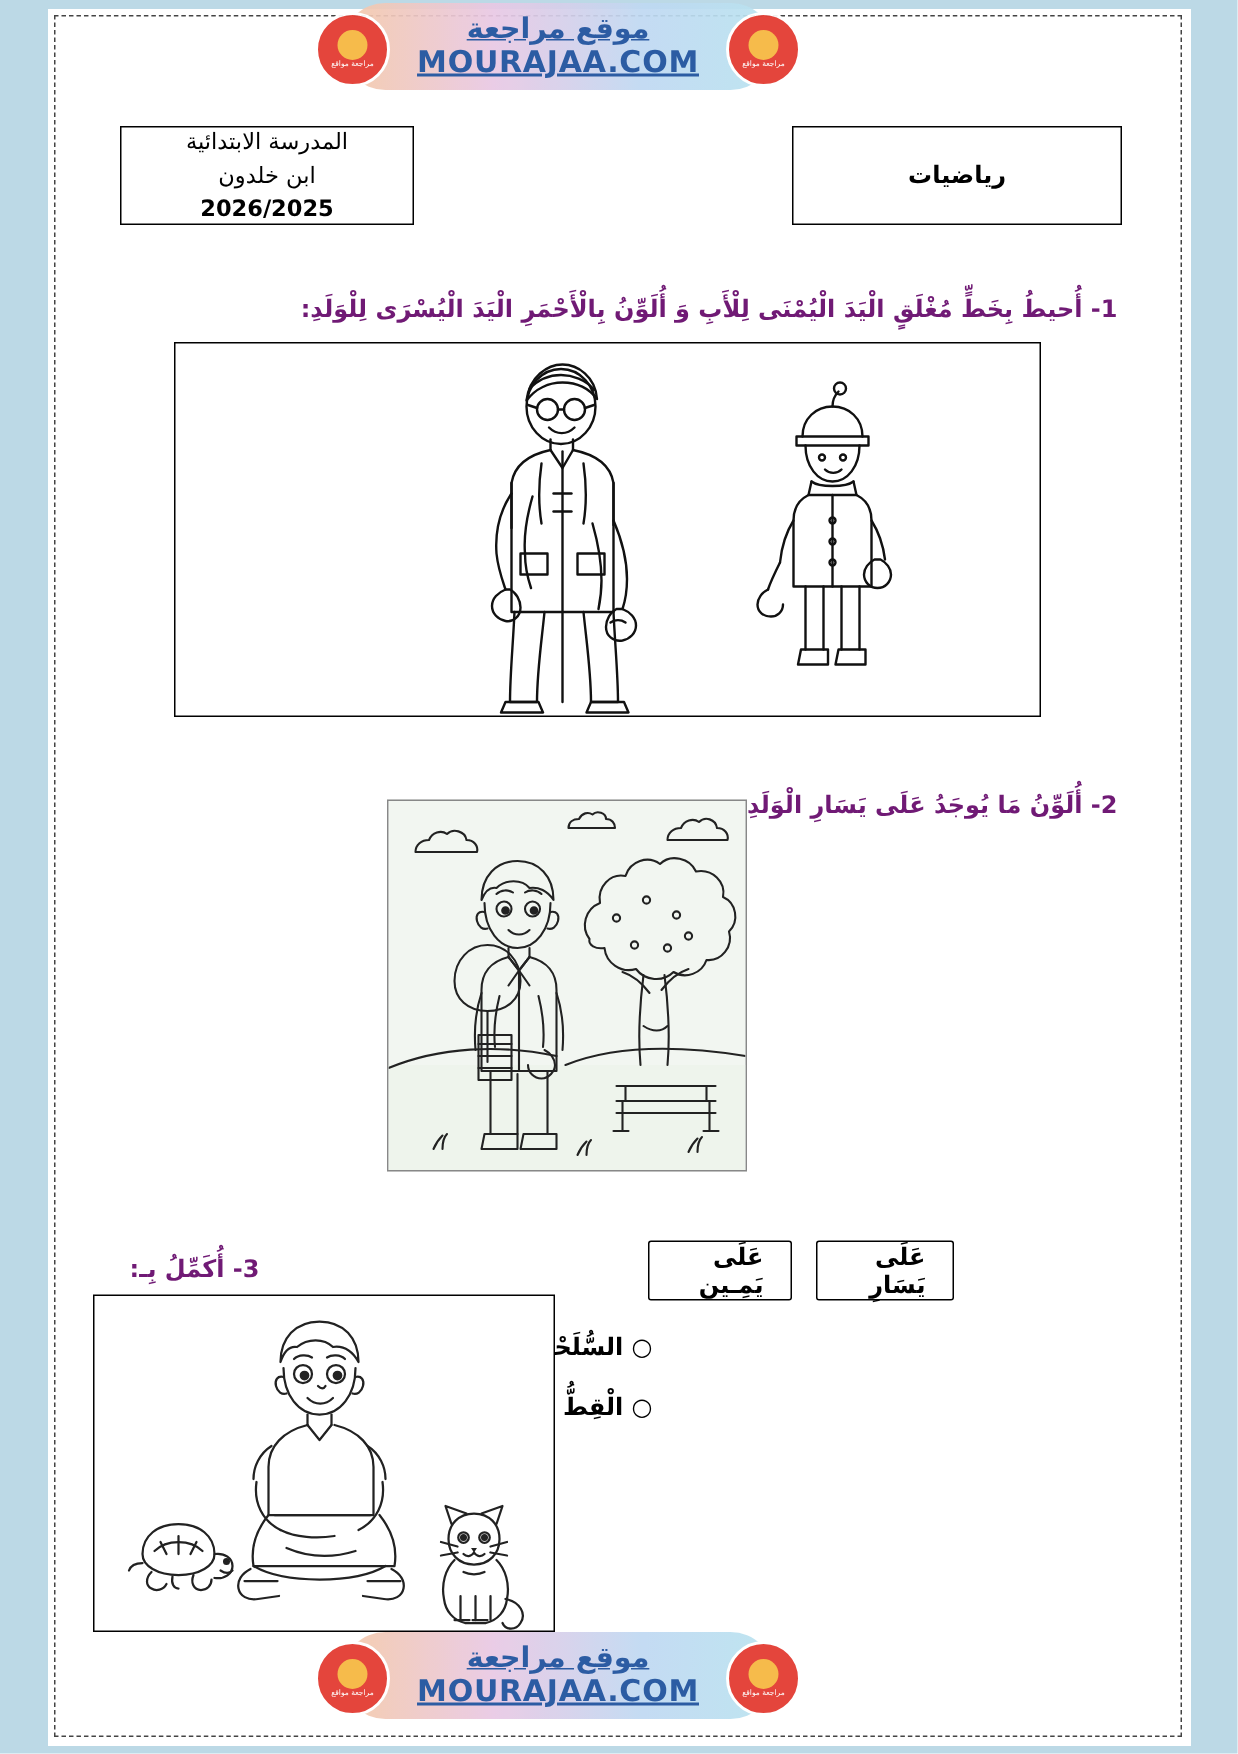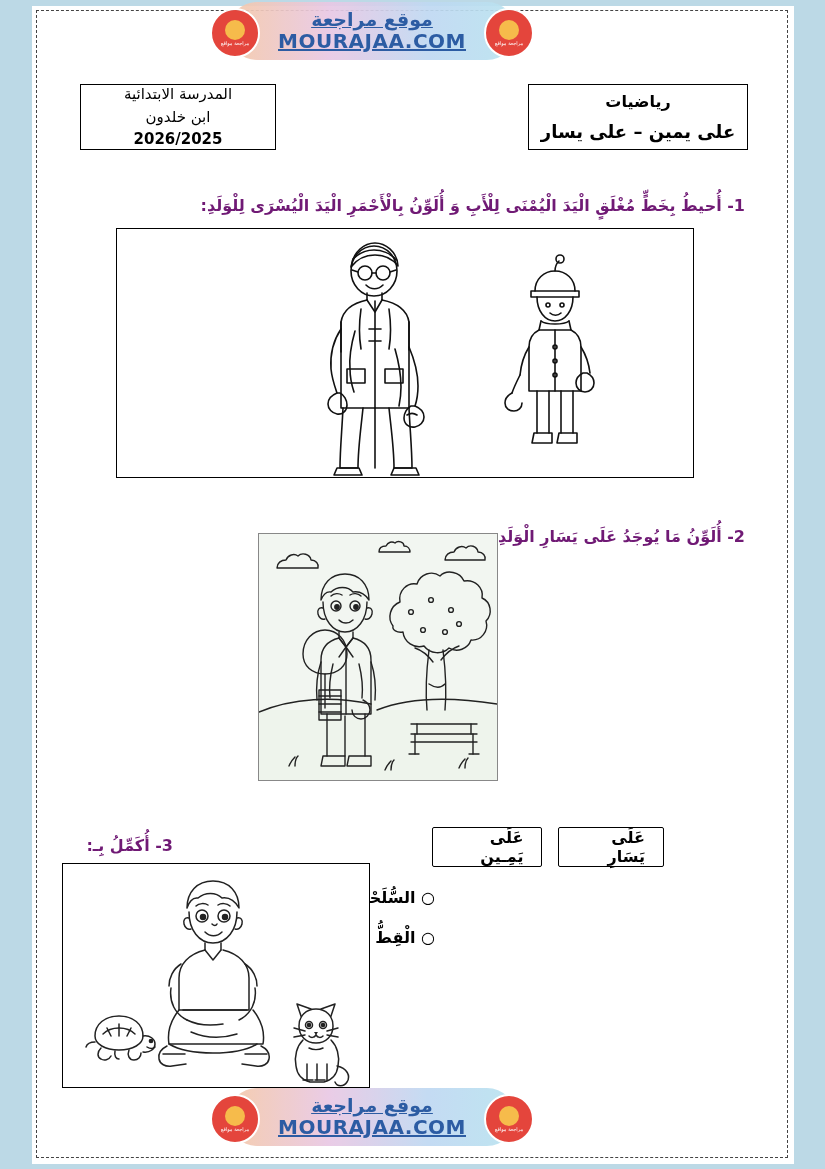--- a/index.html
+++ b/index.html
@@ -102,21 +102,21 @@
     border:1px solid #888;background:#eef3ef;box-sizing:border-box;
     overflow:hidden;
   }
   .box3{
     position:absolute;left:62px;top:863px;width:308px;height:225px;
     border:1px solid #000;background:#fff;box-sizing:border-box;
   }
 
   
   .chips{
-    position:absolute;top:827px;left:432px;width:232px;height:40px;
+    position:absolute;top:827px;left:432px;width:204px;height:40px;
     display:flex;flex-direction:row-reverse;gap:16px;
   }
   .chip{
     border:1px solid #000;background:#fff;
     padding:6px 18px;font-size:16px;font-weight:bold;
     display:flex;align-items:center;justify-content:center;
     box-sizing:border-box;border-radius:2px;
   }
   .blank-line{
     position:absolute;right:390px;font-size:16px;font-weight:bold;
@@ -134,21 +134,20 @@
 <div class="perf"></div>
 
 <div class="hdr">
   <div class="hdr-box hdr-right">
     <div>المدرسة الابتدائية</div>
     <div>ابن خلدون</div>
     <div style="font-weight:bold;">2026/2025</div>
   </div>
   <div class="hdr-box hdr-mid">
     <div class="t1">رياضيات</div>
-    <div class="t2">على يمين – على يسار</div>
   </div>
 </div>
 
 <div class="ex-line" id="ex1-text">1- أُحيطُ بِخَطٍّ مُغْلَقٍ الْيَدَ الْيُمْنَى لِلْأَبِ وَ أُلَوِّنُ بِالْأَحْمَرِ الْيَدَ الْيُسْرَى لِلْوَلَدِ:</div>
 
 <div class="box1">
 
   <svg width="576" height="248" viewBox="0 0 576 248">
     <g fill="none" stroke="#111" stroke-width="1.6" stroke-linecap="round" stroke-linejoin="round">
 

